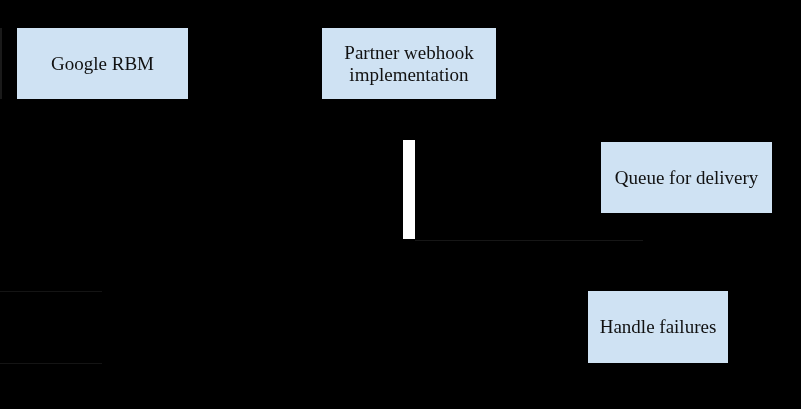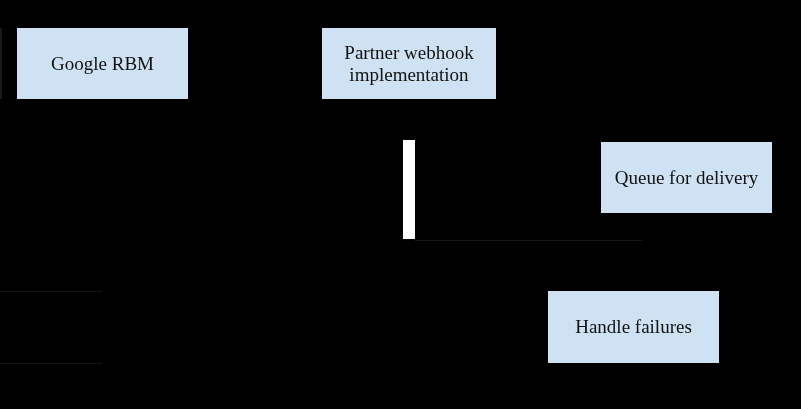--- a/index.html
+++ b/index.html
@@ -22,21 +22,21 @@
     display: flex;
     align-items: center;
     justify-content: center;
     text-align: center;
     font-size: 19px;
     line-height: 22px;
   }
   .node-google-rbm      { left: 17px;  top: 28px;  width: 171px; height: 71px; }
   .node-partner-webhook { left: 322px; top: 28px;  width: 174px; height: 71px; }
   .node-queue           { left: 557px; top: 142px; width: 171px; height: 71px; margin-left: 44px; }
-  .node-handle-failures { left: 548px; top: 291px; width: 171px; height: 72px; }
+  .node-handle-failures { left: 588px; top: 291px; width: 140px; height: 72px; }
   .node-label { padding: 0 6px; }
 
   .activation-bar {
     position: absolute;
     left: 403px;
     top: 140px;
     width: 12px;
     height: 99px;
     background: #ffffff;
   }

